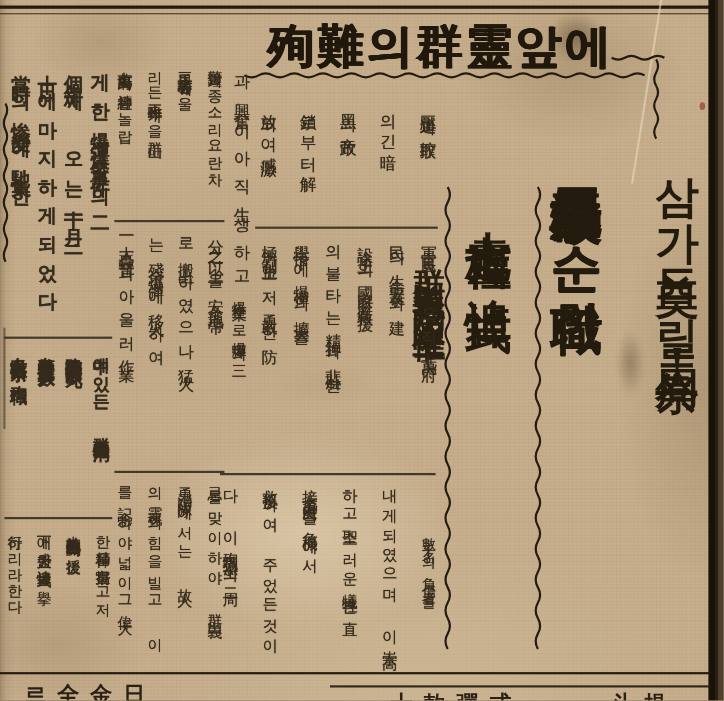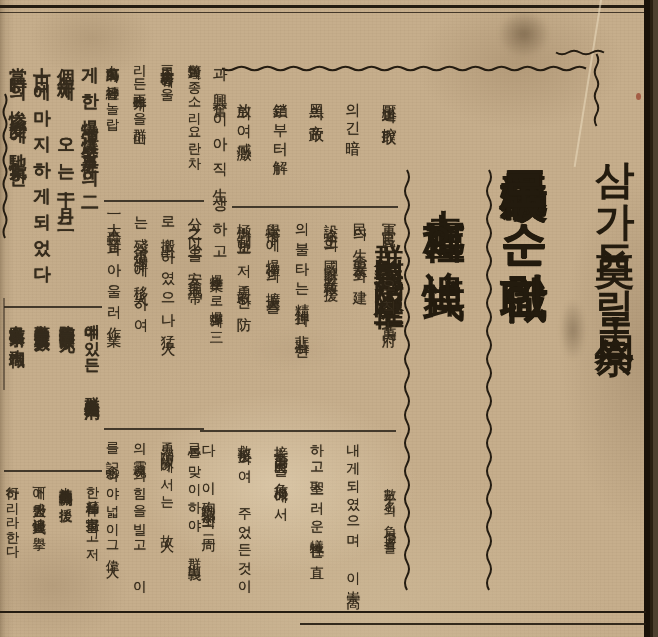--- a/index.html
+++ b/index.html
@@ -104,20 +104,21 @@
   <div class="abs rule-top-thick"></div>
   <div class="abs rule-top-thin"></div>
   <div class="abs edge-bar"></div>
   <div class="abs crease"></div>
   <div class="abs stain1"></div>
   <div class="abs stain2"></div>
   <div class="abs stain3"></div>
   <div class="abs reddot"></div>
   <div class="abs vline"></div>
 
+  <div id="masthead" class="abs">殉難의群靈앞에</div>
   <svg class="wave" style="left:222px;top:64px" width="356" height="9">
       <path d="M 0 4.5 q 6.5 3.5 13 0 q 6.5 -3.5 13 0 q 6.5 3.5 13 0 q 6.5 -3.5 13 0 q 6.5 3.5 13 0 q 6.5 -3.5 13 0 q 6.5 3.5 13 0 q 6.5 -3.5 13 0 q 6.5 3.5 13 0 q 6.5 -3.5 13 0 q 6.5 3.5 13 0 q 6.5 -3.5 13 0 q 6.5 3.5 13 0 q 6.5 -3.5 13 0 q 6.5 3.5 13 0 q 6.5 -3.5 13 0 q 6.5 3.5 13 0 q 6.5 -3.5 13 0 q 6.5 3.5 13 0 q 6.5 -3.5 13 0 q 6.5 3.5 13 0 q 6.5 -3.5 13 0 q 6.5 3.5 13 0 q 6.5 -3.5 13 0 q 6.5 3.5 13 0 q 6.5 -3.5 13 0 q 6.5 3.5 13 0 q 6.5 -3.5 13 0" fill="none" stroke="#241c11" stroke-width="2"></path>
     </svg>
   <svg class="wave" style="left:556px;top:48px" width="44" height="9">
       <path d="M 0 4.5 q 6 3.5 12 0 q 6 -3.5 12 0 q 6 3.5 12 0 q 6 -3.5 12 0" fill="none" stroke="#241c11" stroke-width="2"></path>
     </svg>
   <svg class="wave" style="left:592px;top:54px" width="9" height="66">
       <path d="M 4.5 0 q 3.5 6 0 12 q -3.5 6 0 12 q 3.5 6 0 12 q -3.5 6 0 12 q 3.5 6 0 12 q -3.5 6 0 12" fill="none" stroke="#241c11" stroke-width="2"></path>
     </svg>
   <svg class="wave" style="left:1px;top:94px" width="8" height="142">
@@ -202,14 +203,19 @@
     <div class="vcol">의靈魂의힘을빌고 이</div>
     <div class="vcol">를記念하야넓이그偉大</div>
   </div>
   <div id="band4-left" class="band">
     <div class="vcol">한精神을宣揚하고저</div>
     <div class="vcol">本社其他各機關의後援</div>
     <div class="vcol">下에盛大한追悼式을擧</div>
     <div class="vcol">行하리라한다</div>
   </div>
 
+  <div id="fragments" class="abs">
+    <span id="frag-left">르全金日</span>
+    <span id="frag-mid">十款彈式</span>
+    <span id="frag-right">斗提</span>
+  </div>
 
 </div>
 
 </body></html>

